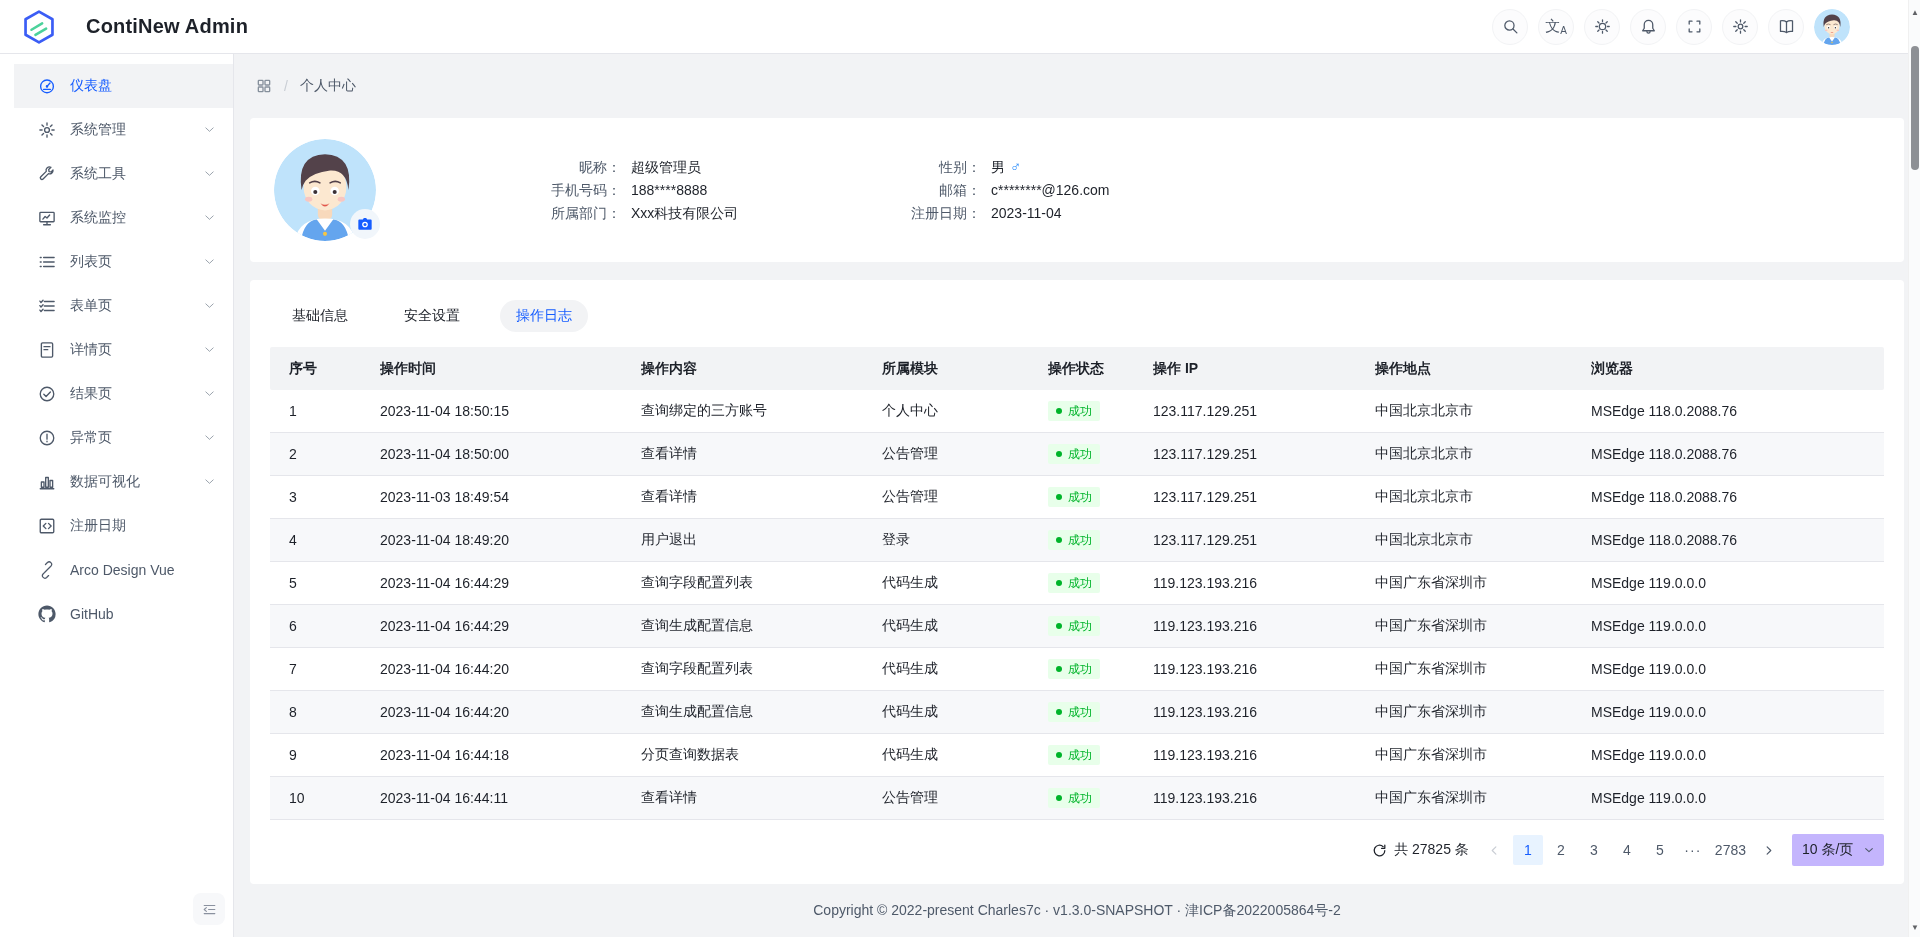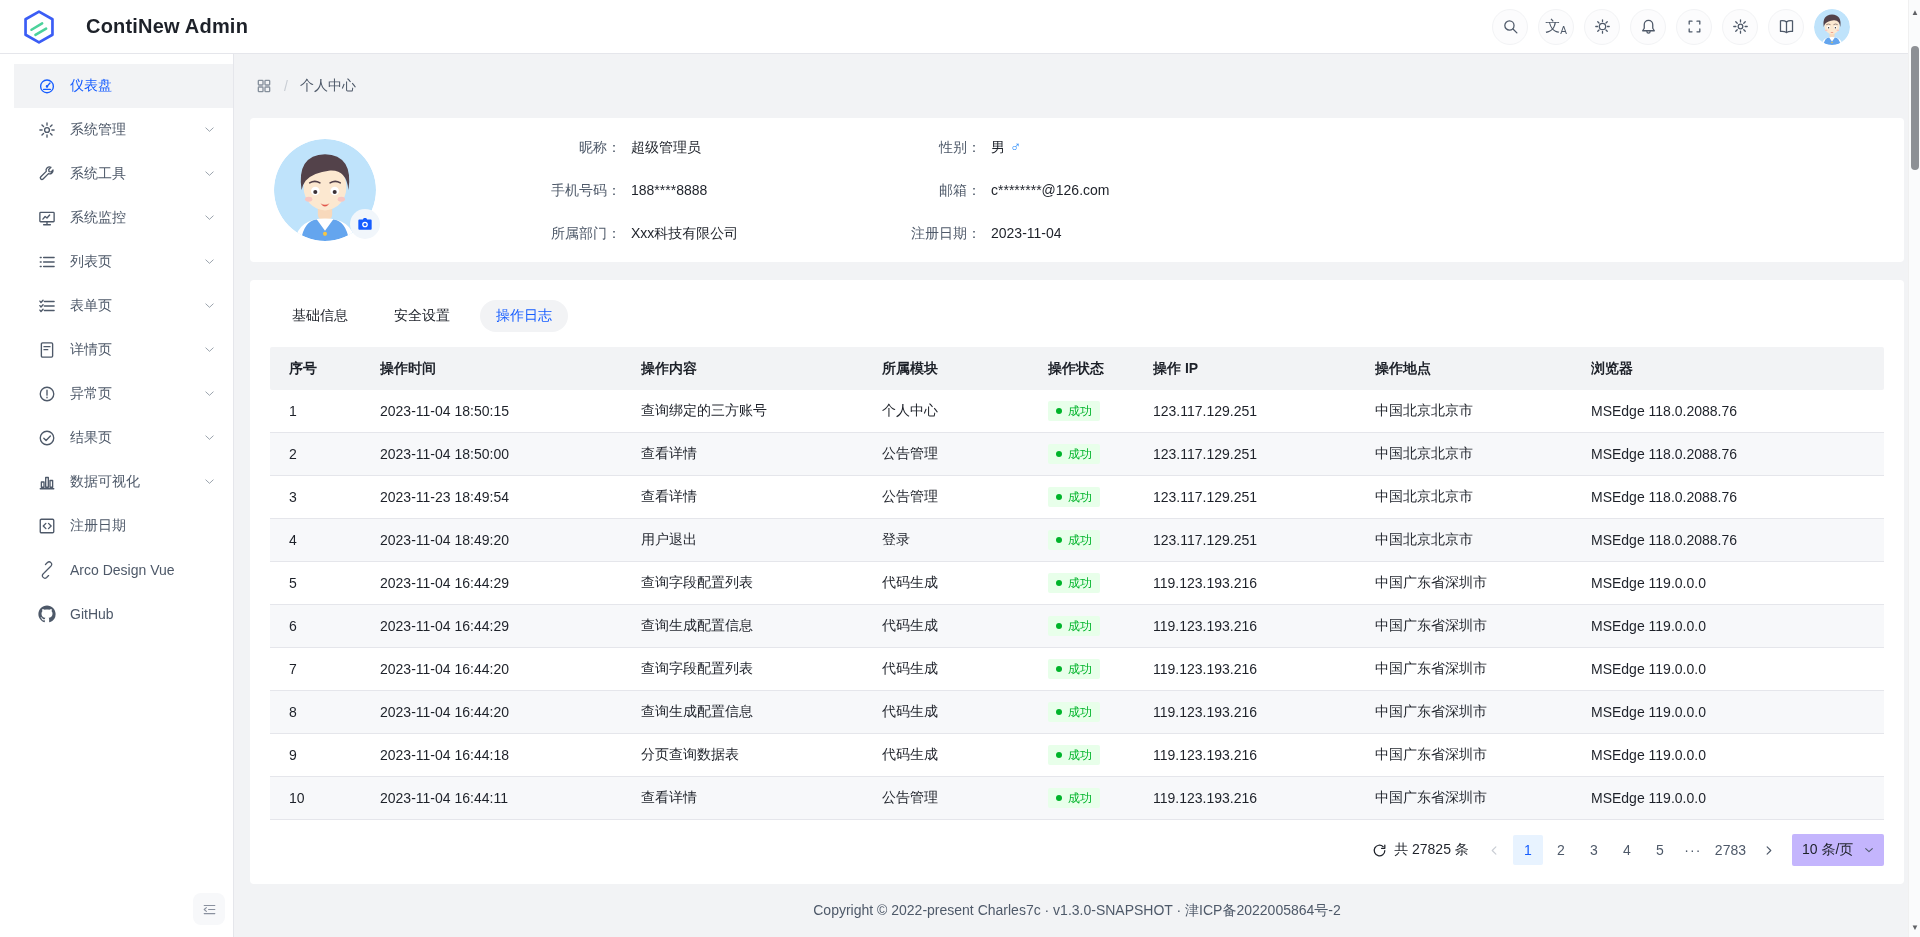--- a/index.html
+++ b/index.html
@@ -45,30 +45,30 @@
   .breadcrumb .icon svg { width:16px; height:16px; }
   .crumb-sep { color:#c9cdd4; margin:0 12px; }
   .crumb-current { color:#4e5969; }
 
   .profile-card { margin:0 16px; height:144px; background:#fff; border-radius:4px; display:flex; align-items:center; padding:0 24px; }
   .avatar-big { position:relative; width:102px; height:102px; flex:none; }
   .avatar-big > svg { width:102px; height:102px; border-radius:50%; }
   .camera-badge { position:absolute; right:-4px; bottom:2px; width:30px; height:30px; border-radius:50%; background:#f1f6fb; display:flex; align-items:center; justify-content:center; cursor:pointer; }
   .camera-badge svg { width:16px; height:16px; }
   .profile-info { display:flex; margin-left:95px; }
-  .info-col { display:flex; flex-direction:column; gap:21px; }
+  .info-col { display:flex; flex-direction:column; gap:1px; }
   .info-col.col1 { width:360px; }
   .info-col.col2 { width:420px; }
   .info-row { display:flex; line-height:22px; }
   .info-label { width:150px; text-align:right; color:#4e5969; flex:none; }
   .info-value { margin-left:10px; color:#1d2129; }
   .male-symbol { color:#3491fa; margin-left:5px; font-size:15px; }
 
   .tab-card { margin:18px 16px 0; height:604px; background:#fff; border-radius:4px; padding:20px 20px 0; display:flex; flex-direction:column; }
-  .tabs { display:flex; align-items:center; gap:14px; padding-left:6px; margin-bottom:15px; }
+  .tabs { display:flex; align-items:center; gap:24px; padding-left:6px; margin-bottom:15px; }
   .tab-item { height:32px; display:flex; align-items:center; padding:0 16px; border-radius:16px; color:#1d2129; cursor:pointer; font-size:14px; }
   .tab-item.active { background:#f2f3f5; color:#165dff; }
 
   
   .log-table { width:100%; }
   .t-row { display:grid; grid-template-columns:91px 261px 241px 166px 105px 222px 216px 1fr; align-items:center; padding-left:19px; height:43px; }
   .t-head { background:#f2f3f5; font-weight:bold; color:#1d2129; border-radius:2px; }
   .t-body .t-row { border-bottom:1px solid #e5e6eb; color:#1d2129; }
   .t-body .t-row:nth-child(even) { background:#f7f8fa; }
   .t-cell { padding-right:12px; white-space:nowrap; overflow:hidden; text-overflow:ellipsis; }
@@ -272,36 +272,36 @@
           </span>
     <span class="side-label">详情页</span>
     <span class="chev"><svg viewBox="0 0 48 48" fill="none" stroke="currentColor" stroke-width="3.6" stroke-linecap="round" stroke-linejoin="round">
               <path d="M8 17l16 15 16-15"></path>
             </svg></span>
   </div>
   <div class="side-item">
     <span class="icon ">
             <svg viewBox="0 0 48 48" fill="none" stroke="currentColor" stroke-width="3.6" stroke-linecap="round" stroke-linejoin="round">
               <circle cx="24" cy="24" r="18"></circle>
+              <path d="M15.5 24.5l6 6 11.5-12"></path>
+            </svg>
+          </span>
+    <span class="side-label">结果页</span>
+    <span class="chev"><svg viewBox="0 0 48 48" fill="none" stroke="currentColor" stroke-width="3.6" stroke-linecap="round" stroke-linejoin="round">
+              <path d="M8 17l16 15 16-15"></path>
+            </svg></span>
+  </div>
+  <div class="side-item">
+    <span class="icon ">
+            <svg viewBox="0 0 48 48" fill="none" stroke="currentColor" stroke-width="3.6" stroke-linecap="round" stroke-linejoin="round">
+              <circle cx="24" cy="24" r="18"></circle>
               <path d="M24 14v13M24 32.5v1.8"></path>
             </svg>
           </span>
     <span class="side-label">异常页</span>
-    <span class="chev"><svg viewBox="0 0 48 48" fill="none" stroke="currentColor" stroke-width="3.6" stroke-linecap="round" stroke-linejoin="round">
-              <path d="M8 17l16 15 16-15"></path>
-            </svg></span>
-  </div>
-  <div class="side-item">
-    <span class="icon ">
-            <svg viewBox="0 0 48 48" fill="none" stroke="currentColor" stroke-width="3.6" stroke-linecap="round" stroke-linejoin="round">
-              <circle cx="24" cy="24" r="18"></circle>
-              <path d="M15.5 24.5l6 6 11.5-12"></path>
-            </svg>
-          </span>
-    <span class="side-label">结果页</span>
     <span class="chev"><svg viewBox="0 0 48 48" fill="none" stroke="currentColor" stroke-width="3.6" stroke-linecap="round" stroke-linejoin="round">
               <path d="M8 17l16 15 16-15"></path>
             </svg></span>
   </div>
   <div class="side-item">
     <span class="icon ">
             <svg viewBox="0 0 48 48" fill="none" stroke="currentColor" stroke-width="3.6" stroke-linecap="round" stroke-linejoin="round">
               <path d="M6 42h36"></path>
               <rect x="9" y="24" width="7" height="14"></rect>
               <rect x="20.5" y="12" width="7" height="26"></rect>
@@ -463,21 +463,21 @@
               <div class="t-cell">2023-11-04 18:50:00</div>
               <div class="t-cell">查看详情</div>
               <div class="t-cell">公告管理</div>
               <div class="t-cell"><span class="status-badge"><span class="status-dot"></span>成功</span></div>
               <div class="t-cell">123.117.129.251</div>
               <div class="t-cell">中国北京北京市</div>
               <div class="t-cell">MSEdge 118.0.2088.76</div>
   </div>
   <div class="t-row">
     <div class="t-cell">3</div>
-              <div class="t-cell">2023-11-23 18:49:54</div>
+              <div class="t-cell">2023-11-03 18:49:54</div>
               <div class="t-cell">查看详情</div>
               <div class="t-cell">公告管理</div>
               <div class="t-cell"><span class="status-badge"><span class="status-dot"></span>成功</span></div>
               <div class="t-cell">123.117.129.251</div>
               <div class="t-cell">中国北京北京市</div>
               <div class="t-cell">MSEdge 118.0.2088.76</div>
   </div>
   <div class="t-row">
     <div class="t-cell">4</div>
               <div class="t-cell">2023-11-04 18:49:20</div>

